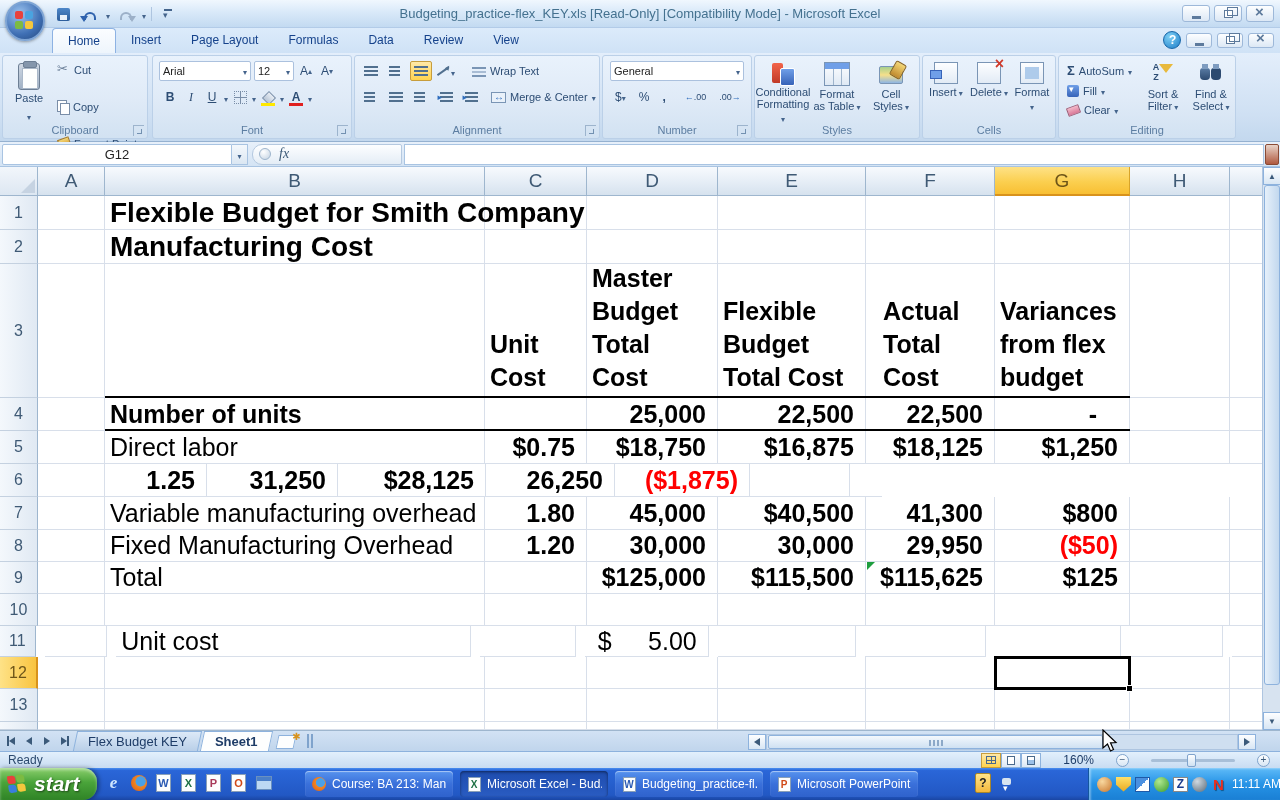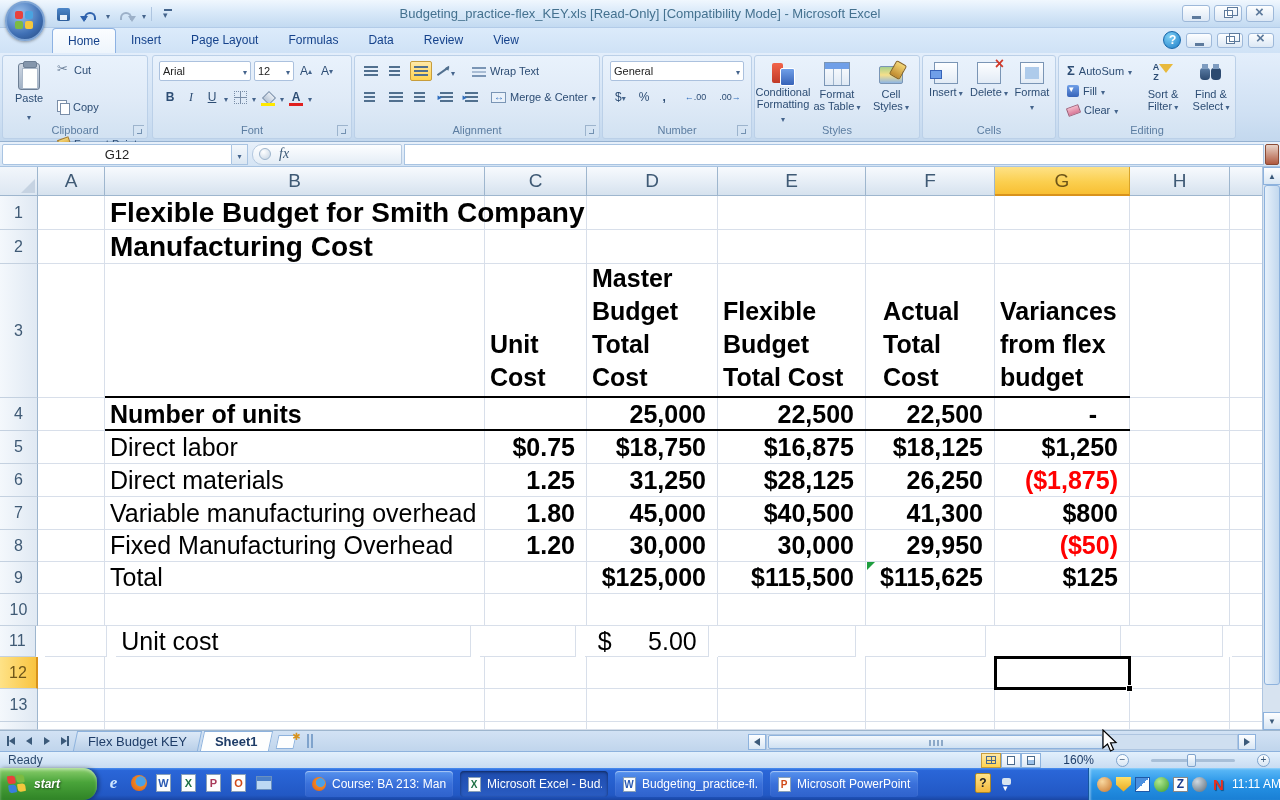--- a/index.html
+++ b/index.html
@@ -229,21 +229,21 @@
 .ztick{position:absolute;left:50%;top:-3px;width:1px;height:9px;background:#7fa3cc;}
 .zthumb{position:absolute;left:36px;top:-5px;width:9px;height:13px;background:linear-gradient(#fdfeff,#cfe1f2);border:1px solid #7fa3cc;border-radius:2px;}
 
 
 .taskbar{position:absolute;top:768px;left:0;width:1280px;height:32px;background:linear-gradient(#4a8ef0,#2a66d8 8%,#2258c4 85%,#1a46a4);}
 .startbtn{position:absolute;left:0;top:0;width:97px;height:32px;border-radius:0 14px 14px 0;background:linear-gradient(#8cd06e,#4aa43a 45%,#2f8326);box-shadow:inset 0 2px 3px rgba(255,255,255,.4),2px 0 4px rgba(0,0,0,.4);display:flex;align-items:center;gap:6px;padding-left:8px;}
 .startflag{width:20px;height:20px;position:relative;transform:rotate(-8deg);}
 .startflag i{position:absolute;width:8px;height:8px;border-radius:1px 3px 1px 3px;}
 .sf1{left:0;top:1px;background:#e8413c;}.sf2{left:9px;top:1px;background:#7cbb42;}
 .sf3{left:0;top:10px;background:#3a7edc;}.sf4{left:9px;top:10px;background:#f5c73d;}
-.start-label{color:#fff;font-size:12px;font-weight:bold;font-style:italic;text-shadow:1px 1px 2px rgba(0,0,0,.5);}
+.start-label{color:#fff;font-size:21px;font-weight:bold;font-style:italic;text-shadow:1px 1px 2px rgba(0,0,0,.5);}
 .qlaunch{position:absolute;left:104px;top:4px;display:flex;gap:6px;align-items:center;}
 .qlicon{width:19px;height:22px;display:flex;align-items:center;justify-content:center;}
 .ql-ie{color:#cfe6ff;font-family:"Liberation Serif",serif;font-style:italic;font-size:17px;font-weight:bold;}
 .ql-ie::before{content:"e";}
 .ql-ff{width:16px;height:16px;border-radius:50%;background:radial-gradient(circle at 60% 40%,#4aa0e8 0 35%,#f08424 40%,#d85a10);}
 .ql-doc{width:15px;height:18px;background:#fdfefe;border:1px solid #8aa0b8;display:flex;align-items:center;justify-content:center;font-size:11px;font-weight:bold;}
 .ql-doc.w{color:#2b5bb4;}.ql-doc.w::before{content:"W";}
 .ql-doc.x{color:#1e7145;}.ql-doc.x::before{content:"X";}
 .ql-doc.p{color:#a83a5a;}.ql-doc.p::before{content:"P";}
 .ql-doc.o{color:#d04a18;}.ql-doc.o::before{content:"O";}
@@ -652,21 +652,20 @@
       <div class="cell cD num">$18,750</div>
       <div class="cell cE num">$16,875</div>
       <div class="cell cF num">$18,125</div>
       <div class="cell cG num">$1,250</div>
       <div class="cell cH"></div>
         <div class="cell cFill"></div>
     </div>
     <div class="grow h33">
       <div class="rh">6</div>
       <div class="cell cA"></div>
-      <div class="cell cB txt">Direct materials</div>
       <div class="cell cC num">1.25</div>
       <div class="cell cD num">31,250</div>
       <div class="cell cE num">$28,125</div>
       <div class="cell cF num">26,250</div>
       <div class="cell cG num red">($1,875)</div>
       <div class="cell cH"></div>
         <div class="cell cFill"></div>
     </div>
     <div class="grow h33">
       <div class="rh">7</div>

